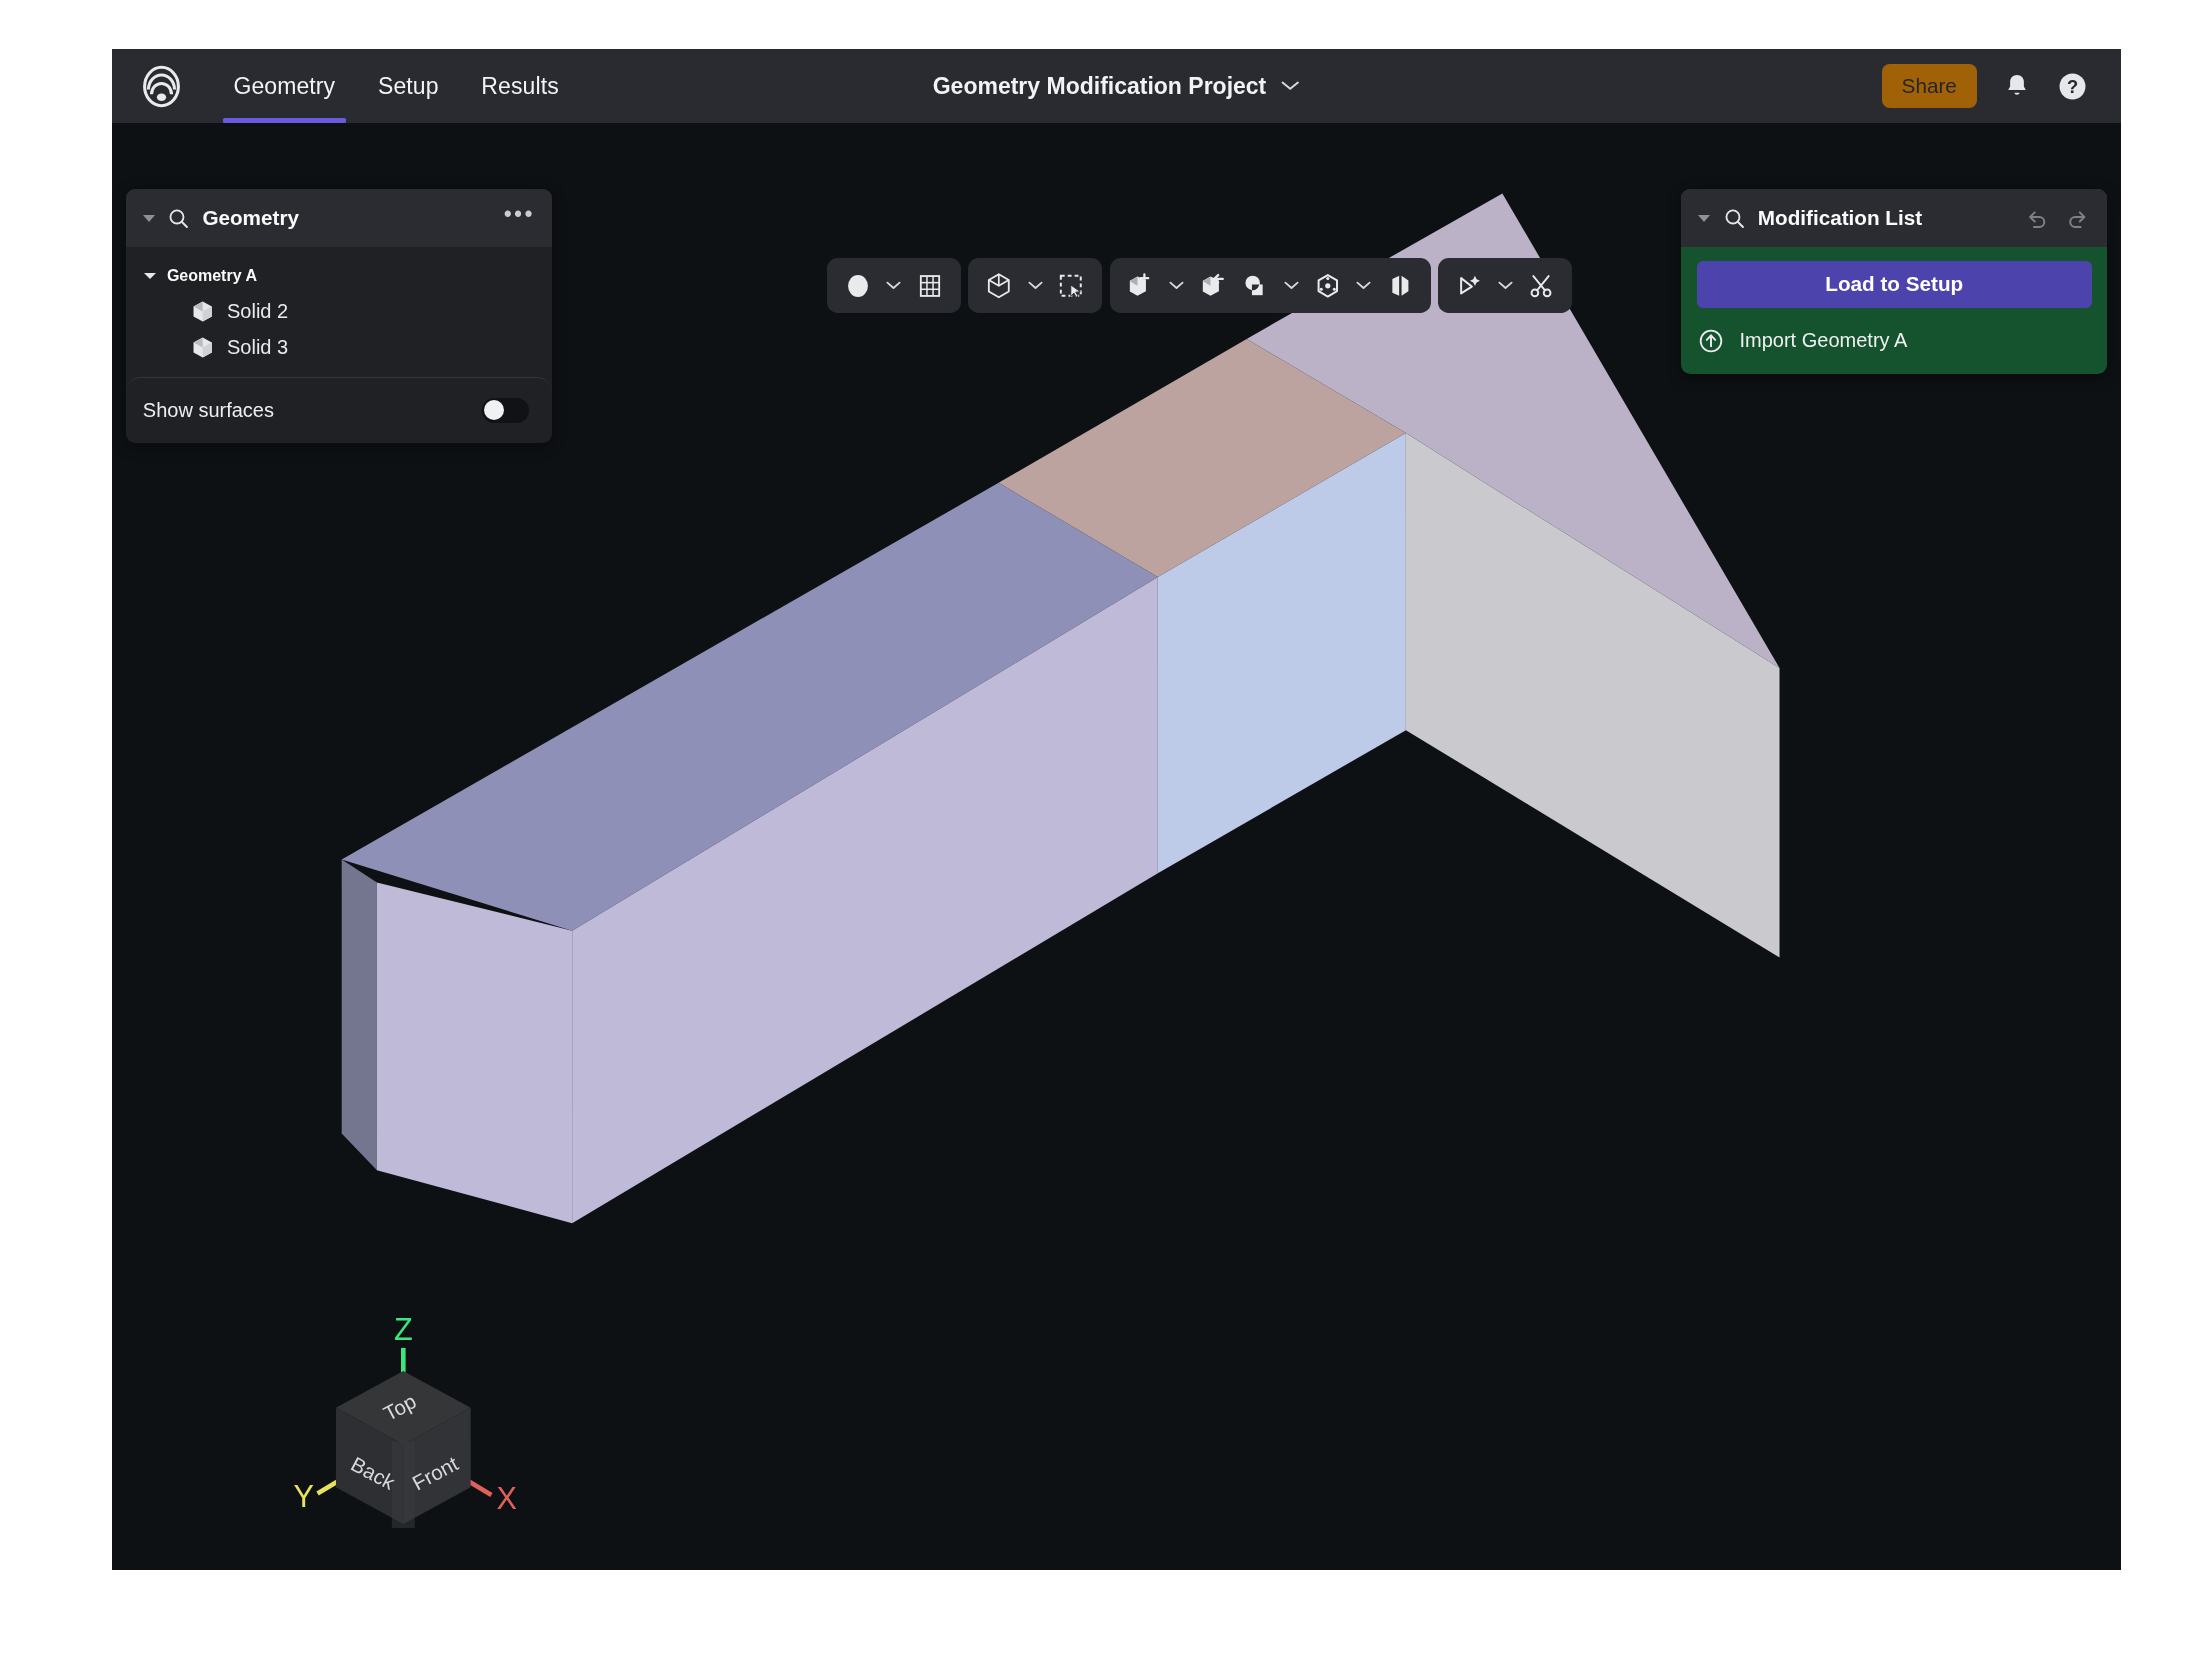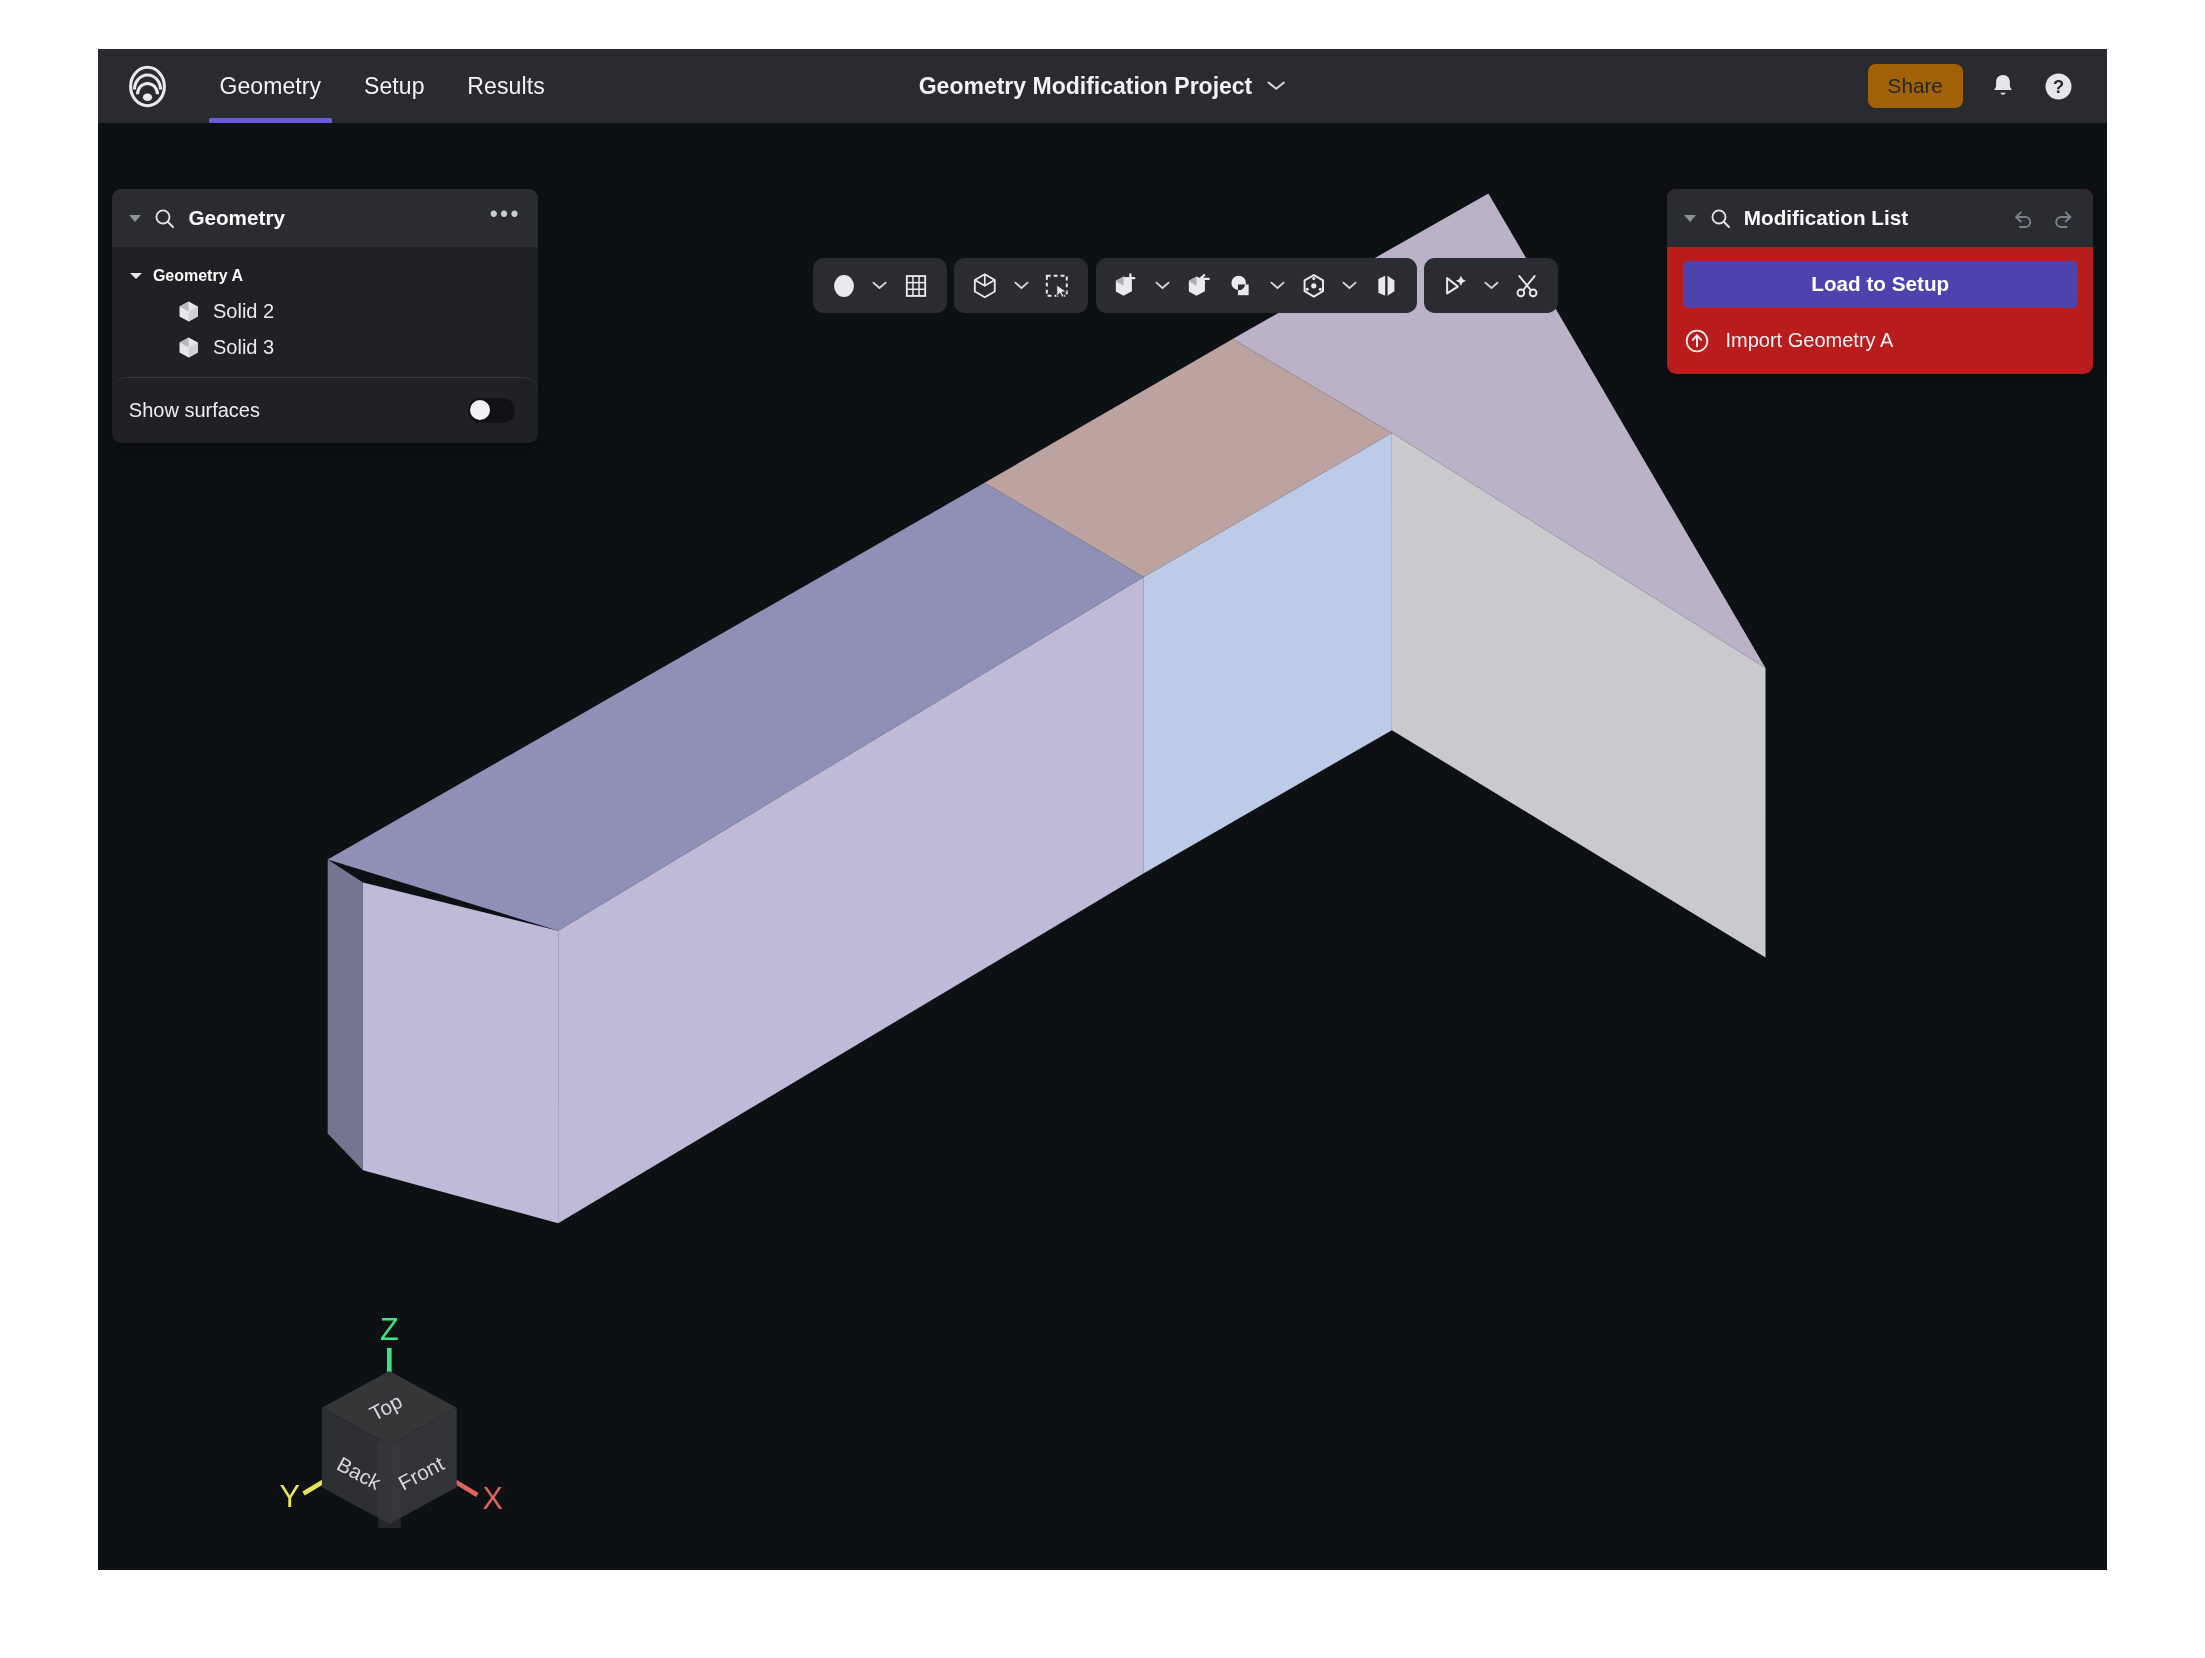--- a/index.html
+++ b/index.html
@@ -8,21 +8,21 @@
     width: 2205px;
     height: 1659px;
     background: #ffffff;
     font-family: "Liberation Sans", sans-serif;
     overflow: hidden;
   }
 
   
   #app-window {
     position: absolute;
-    left: 98px;
+    left: 112px;
     top: 49px;
     width: 2009px;
     height: 1521px;
     background: #0e1114;
     overflow: hidden;
   }
 
   
   #header {
     position: absolute;
@@ -241,21 +241,21 @@
     display: flex; align-items: center; justify-content: center;
     cursor: pointer;
     border-radius: 6.1px;
   }
 
   
   #right-panel {
     position: absolute;
     right: 13.8px; top: 66px;
     width: 426px;
-    background: #b91c1c;
+    background: #14532d;
     border-radius: 9.2px;
     overflow: hidden;
     box-shadow: 0 3.1px 13.8px rgba(0,0,0,.45);
   }
   .head-actions { display: flex; align-items: center; gap: 17px; }
   .head-act { cursor: pointer; display: flex; }
 
   #load-setup-button {
     margin: 13.8px 15.3px 9.2px 15.3px;
     height: 47px;

